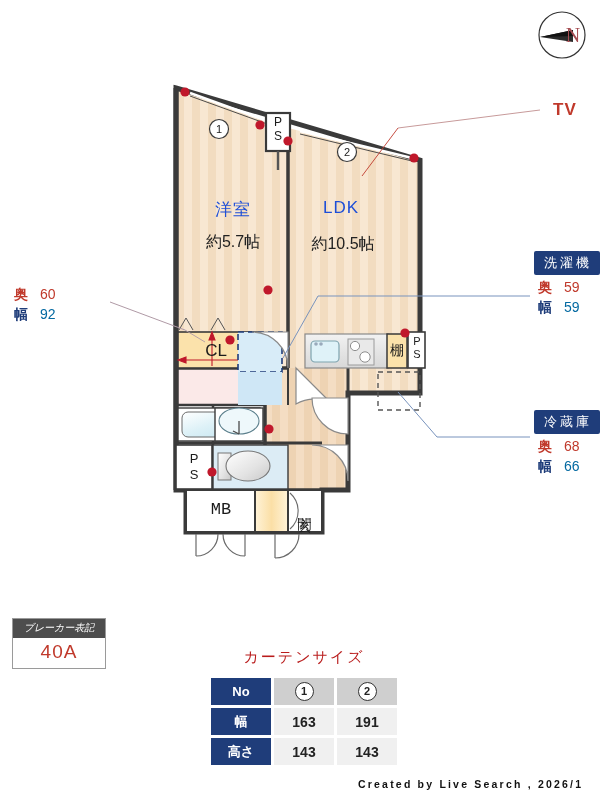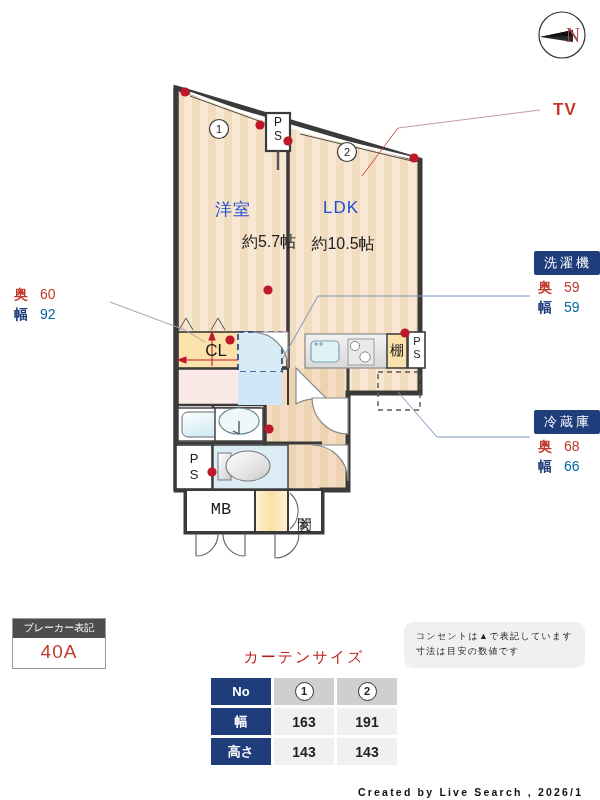--- a/index.html
+++ b/index.html
@@ -88,20 +88,21 @@
     background: #ffffff;
     width: 92px;
   }
   .breaker-head {
     background: #4d4d4d;
     color: #ffffff;
     font-size: 10px;
     text-align: center;
     padding: 2px 0 3px;
     letter-spacing: 0px;
+    font-style: italic;
   }
   .breaker-val {
     color: #c0392b;
     font-size: 19px;
     text-align: center;
     padding: 3px 0 5px;
     letter-spacing: 1px;
   }
 
   
@@ -382,21 +383,21 @@
 
     <g>
       <circle cx="562" cy="35" r="23" fill="#ffffff" stroke="#333" stroke-width="1.2"></circle>
       <polygon points="540,37 573,30 573,42" fill="#2b2b2b"></polygon>
       <polygon points="540,37 573,30 573,36" fill="#111"></polygon>
       <text x="573" y="42" font-family="Liberation Serif, serif" font-size="20" fill="#a54d52" text-anchor="middle">N</text>
     </g>
   </svg>
 
   <div class="ovl room-name" style="left:194px; top:198px; width:78px;">洋室</div>
-  <div class="ovl room-area" style="left:184px; top:232px; width:98px;padding-left:36px;">約5.7帖</div>
+  <div class="ovl room-area" style="left:184px; top:232px; width:98px;">約5.7帖</div>
 
   <div class="ovl room-name" style="left:302px; top:198px; width:78px;">LDK</div>
   <div class="ovl room-area" style="left:294px; top:234px; width:98px;">約10.5帖</div>
 
   <div class="ovl tag-small" style="left:268px; top:116px; width:20px; font-size:12px;">
     <div>P</div>
     <div style="margin-top:2px;">S</div>
   </div>
   <div class="ovl tag-small" style="left:409px; top:336px; width:16px; font-size:11px;">
     <div>P</div>
@@ -479,20 +480,16 @@
       </tr>
       <tr>
         <td class="hd">高さ</td>
         <td class="val">143</td>
         <td class="val">143</td>
       </tr>
     </tbody>
       </table>
   </div>
 
-  <div class="note" style="left:404px; top:622px;">
-    <div>コンセントは▲で表記しています</div>
-    <div>寸法は目安の数値です</div>
-  </div>
-
-  <div class="footer" style="left:358px; top:778px;margin-top:8px;">Created by Live Search , 2026/1</div>
+
+  <div class="footer" style="left:358px; top:778px;">Created by Live Search , 2026/1</div>
 
 </div>
 
 </body></html>

